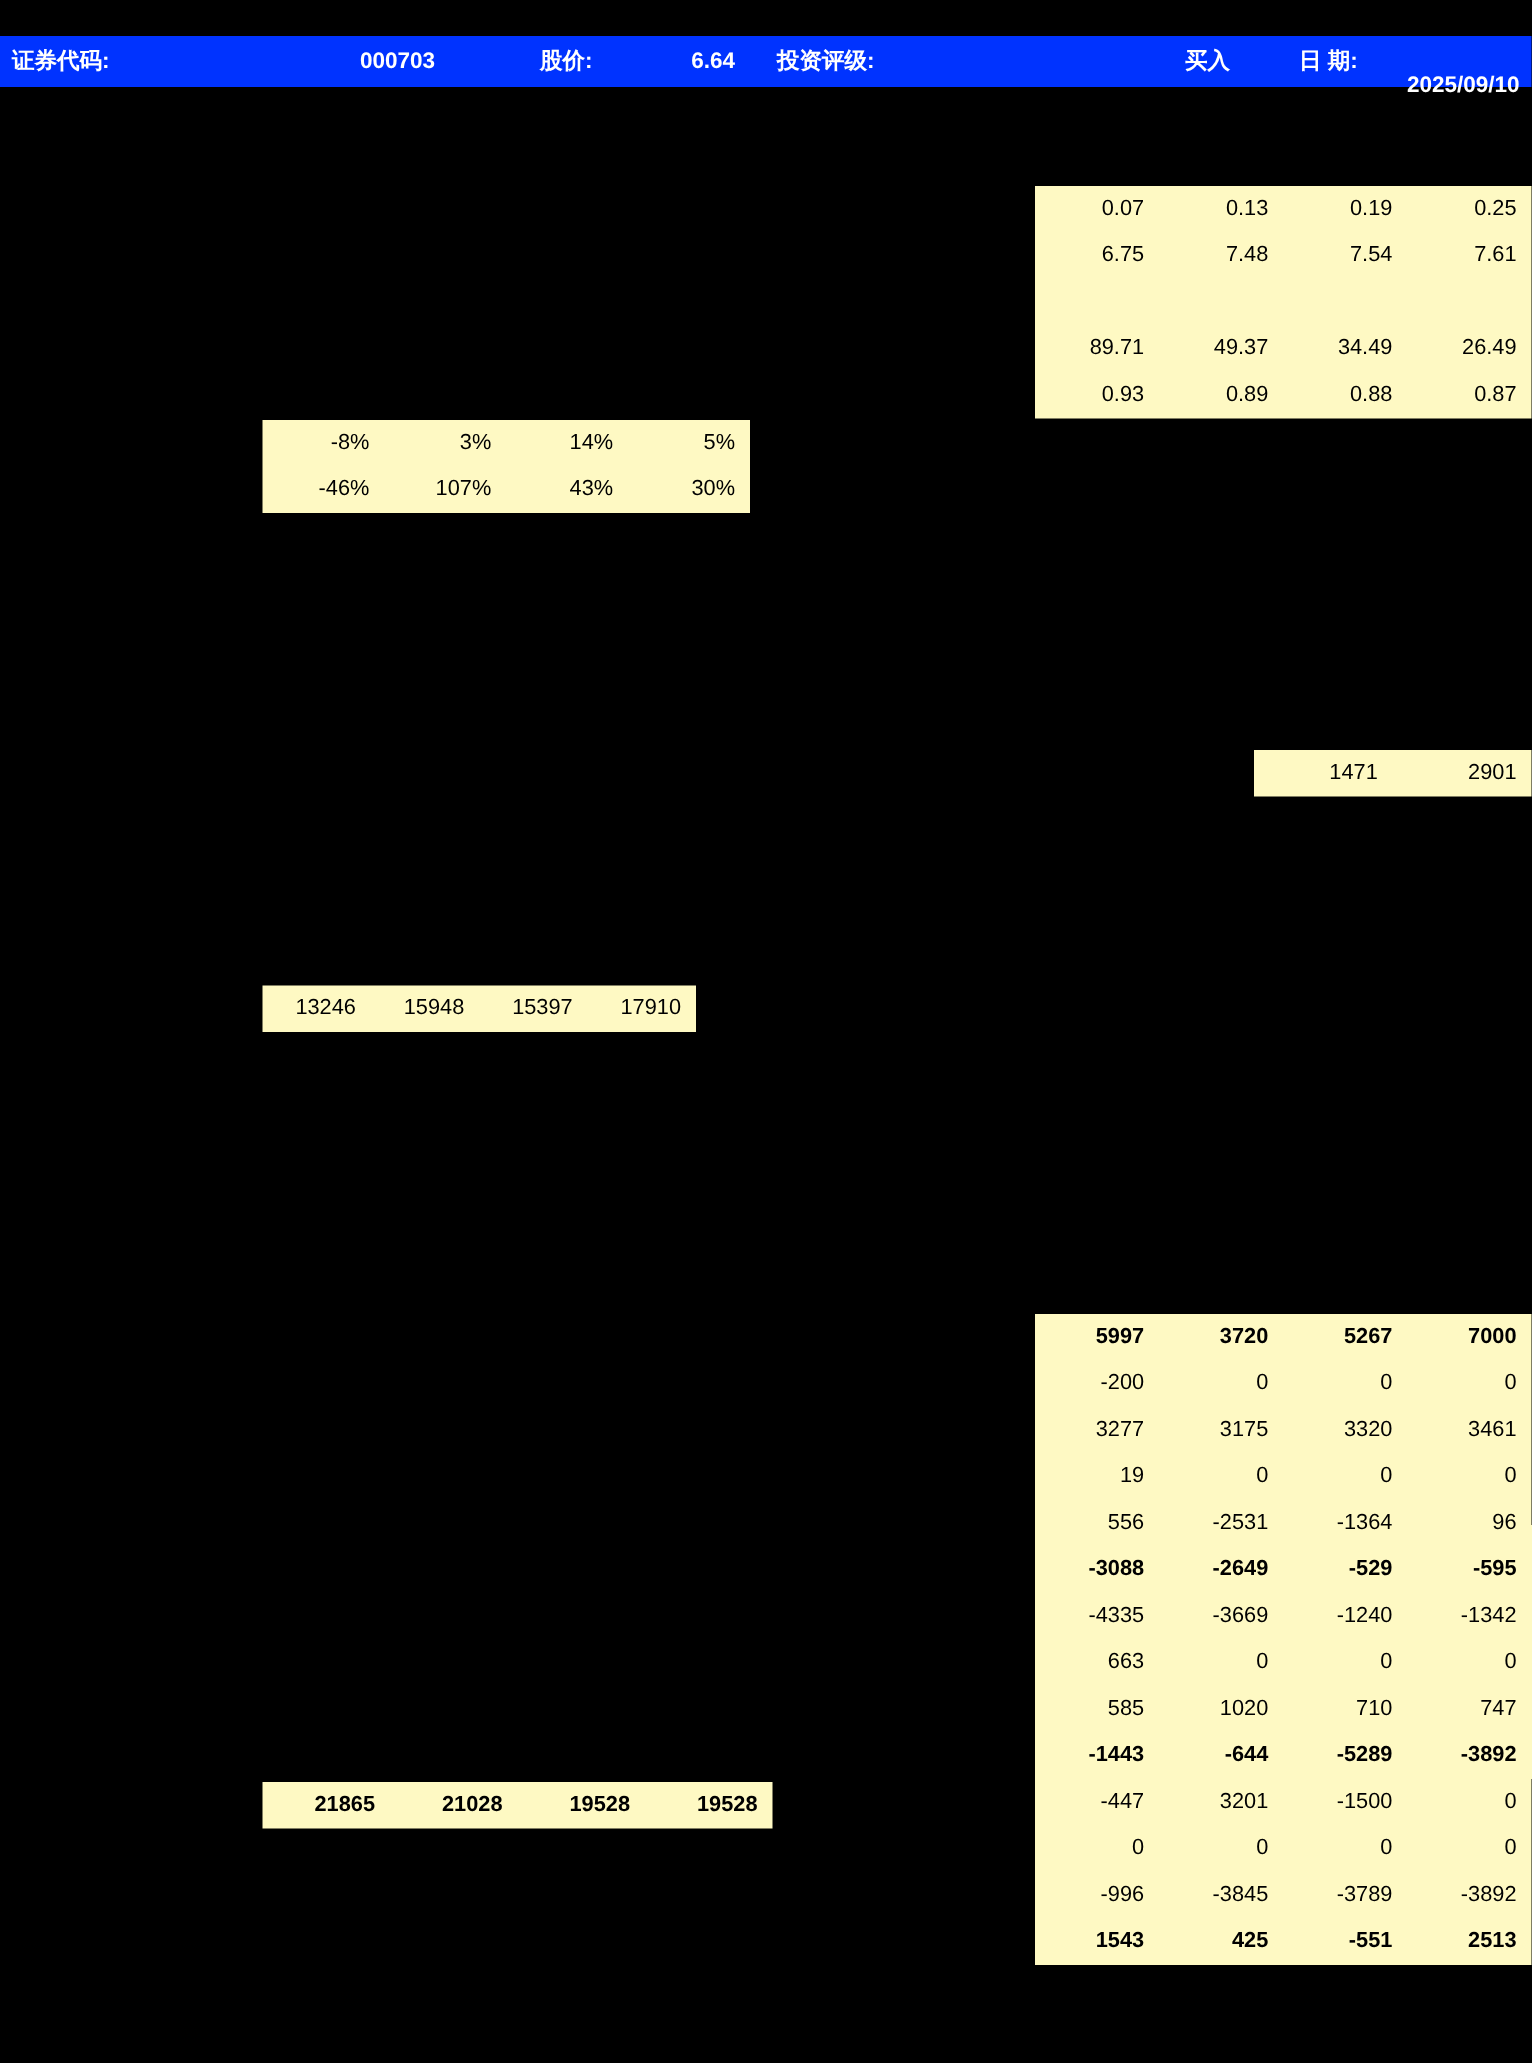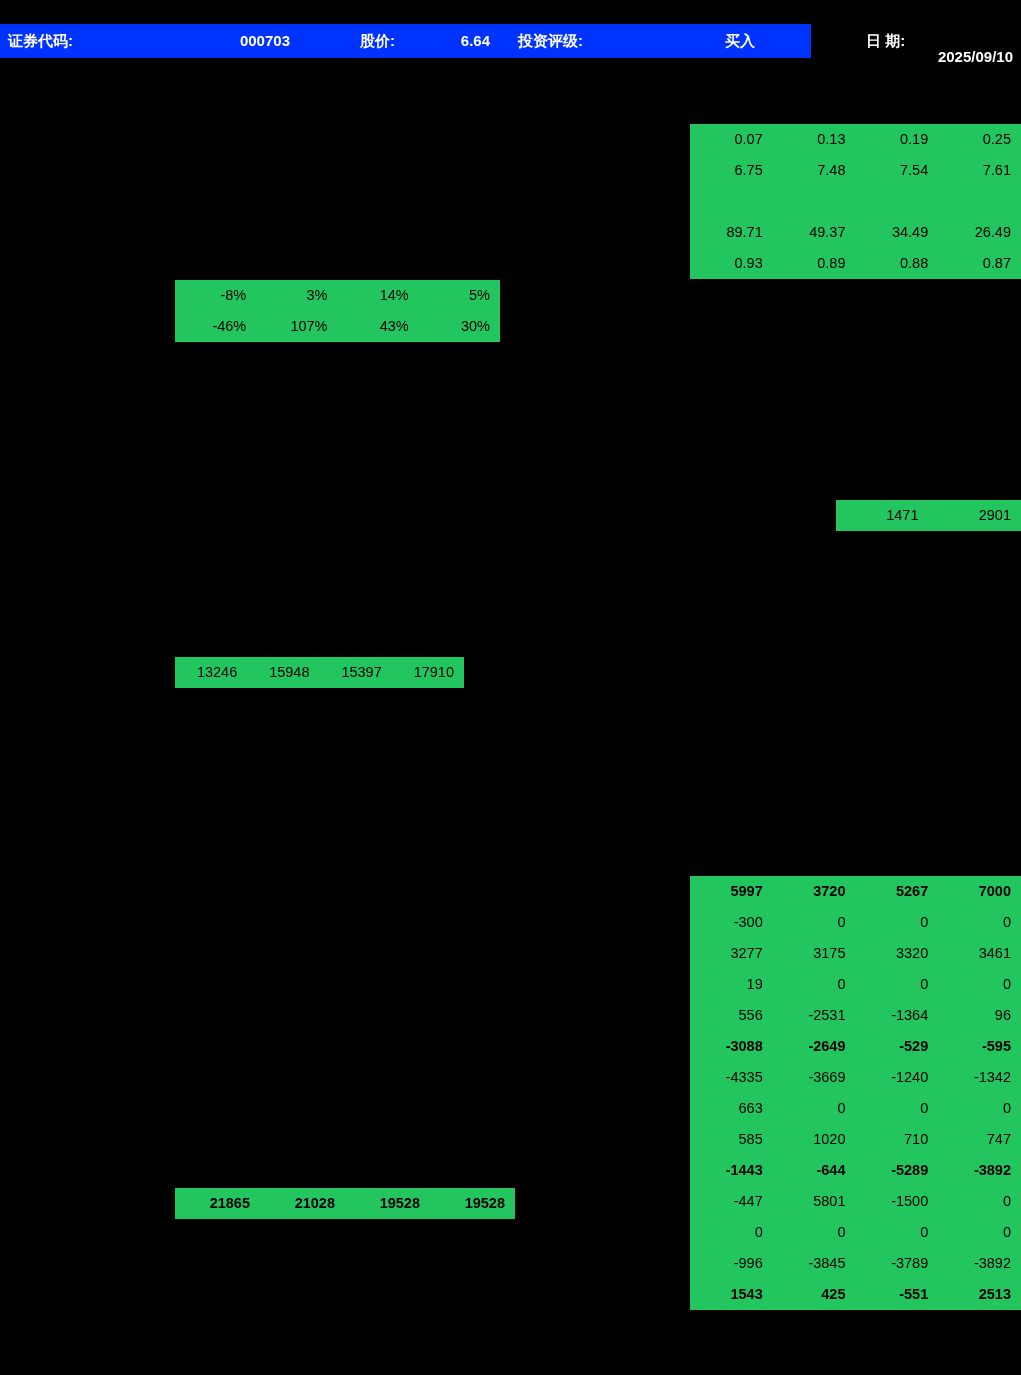--- a/index.html
+++ b/index.html
@@ -14,42 +14,42 @@
     font-family: "Liberation Sans", sans-serif;
     color: #ffffff;
     overflow: hidden;
   }
 
   
   .header-bar {
     position: absolute;
     left: 0;
     top: 24px;
-    width: 811px;
+    width: 1021px;
     height: 34px;
     background: #0033ff;
     color: #ffffff;
     font-weight: bold;
     font-size: 15px;
   }
   .header-cell {
     position: absolute;
     top: 0;
     height: 34px;
     line-height: 34px;
     white-space: nowrap;
   }
   .hc-label { text-align: left; }
   .hc-value { text-align: right; }
   .hc-center { text-align: center; }
 
   
   .datablock {
     position: absolute;
-    background: #22c55e;
+    background: #fef9c3;
     color: #000000;
     font-size: 14.5px;
   }
   .datablock table {
     border-collapse: collapse;
     width: 100%;
     table-layout: fixed;
   }
   .datablock td {
     text-align: right;
@@ -85,21 +85,21 @@
 <body>
 
 <div class="header-bar">
   <div class="header-cell hc-label" style="left:8px; width:160px;">证券代码:</div>
   <div class="header-cell hc-value" style="left:170px; width:120px;">000703</div>
 
   <div class="header-cell hc-label" style="left:360px; width:80px;">股价:</div>
   <div class="header-cell hc-value" style="left:400px; width:90px;">6.64</div>
 
   <div class="header-cell hc-label" style="left:518px; width:120px;">投资评级:</div>
-  <div class="header-cell hc-center" style="left:660px; width:160px;">买入</div>
+  <div class="header-cell hc-center" style="left:660px; width:160px;text-align:right;">买入</div>
 
   <div class="header-cell hc-label" style="left:866px; width:90px;">日 期:</div>
   <div class="header-cell hc-value" style="left:851px; width:162px;margin-top:16px;">2025/09/10</div>
 </div>
 
 <div class="datablock" id="block-ratios">
   <table>
     <tbody>
       <tr>
         <td>0.07</td>
@@ -181,21 +181,21 @@
 <div class="datablock" id="block-cash">
   <table>
     <tbody>
       <tr class="bold">
         <td>5997</td>
         <td>3720</td>
         <td>5267</td>
         <td>7000</td>
       </tr>
       <tr>
-        <td>-300</td>
+        <td>-200</td>
         <td>0</td>
         <td>0</td>
         <td>0</td>
       </tr>
       <tr>
         <td>3277</td>
         <td>3175</td>
         <td>3320</td>
         <td>3461</td>
       </tr>
@@ -236,21 +236,21 @@
         <td>747</td>
       </tr>
       <tr class="bold">
         <td>-1443</td>
         <td>-644</td>
         <td>-5289</td>
         <td>-3892</td>
       </tr>
       <tr>
         <td>-447</td>
-        <td>5801</td>
+        <td>3201</td>
         <td>-1500</td>
         <td>0</td>
       </tr>
       <tr>
         <td>0</td>
         <td>0</td>
         <td>0</td>
         <td>0</td>
       </tr>
       <tr>

